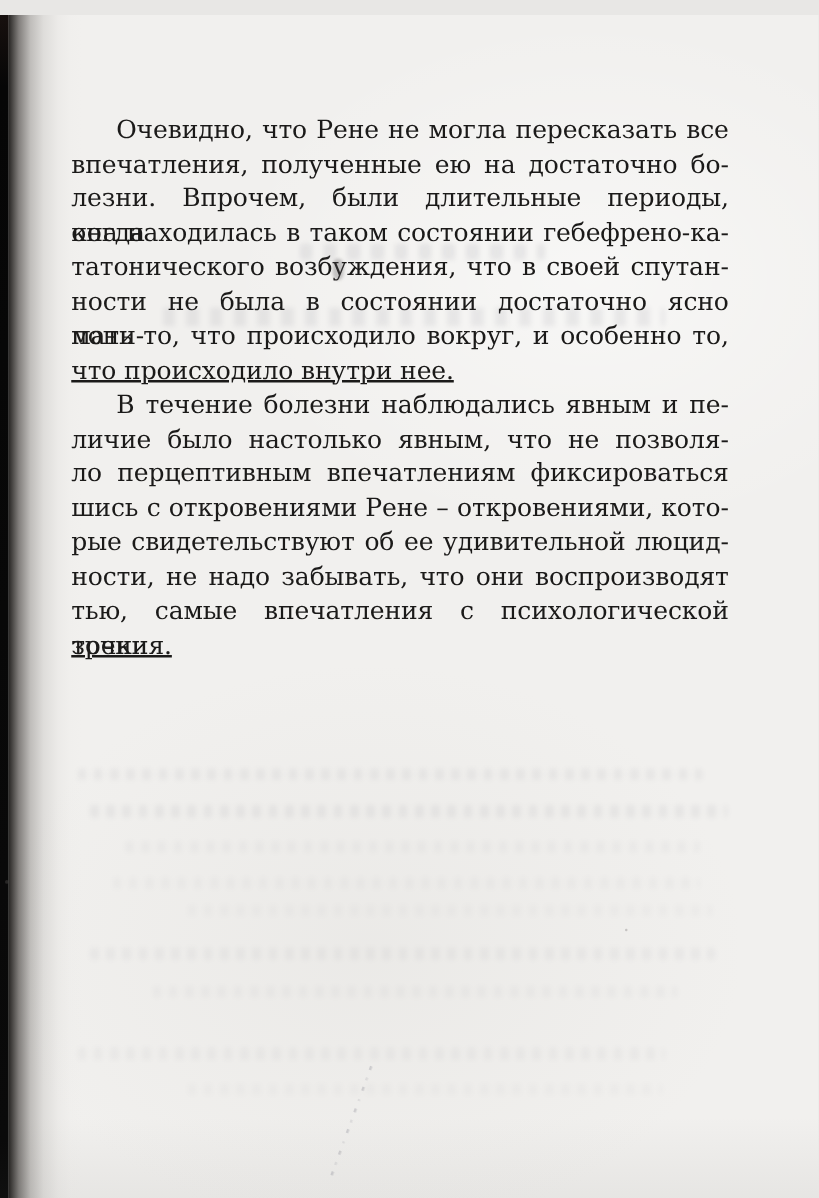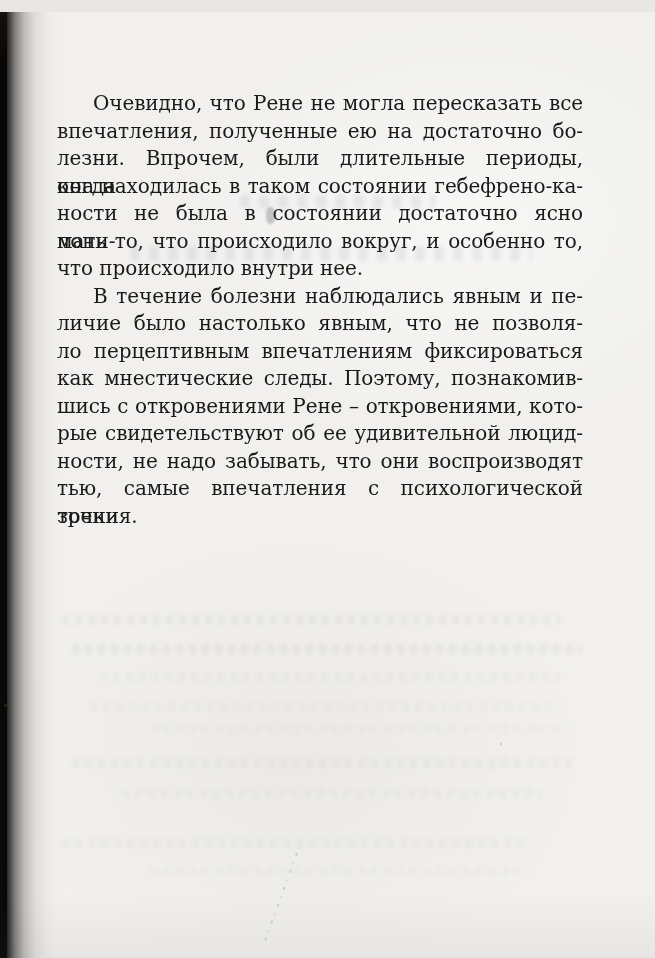--- a/index.html
+++ b/index.html
@@ -55,21 +55,21 @@
   }
   .para { margin: 0; }
   .line {
     text-align: justify;
     text-align-last: justify;
     white-space: normal;
     height: 27.5px;
     overflow: visible;
   }
   .line.first { padding-left: 36px; }
-  .line.last { text-align-last: left; }
+  .line.last { text-align-last: left; text-decoration: underline; }
 
   
   .ghost {
     position: absolute;
     background: repeating-linear-gradient(90deg,
       rgba(105,105,118,0.55) 0 7px,
       rgba(105,105,118,0) 7px 13px);
     filter: blur(2px);
     border-radius: 2px;
     pointer-events: none;
@@ -120,29 +120,29 @@
 
   <div class="edge-black"></div>
   <div class="gutter-shadow"></div>
 
   <div class="text-block">
       <div class="para">
         <div class="line first">Очевидно, что Рене не могла пересказать все</div>
         <div class="line">впечатления, полученные ею на достаточно бо-</div>
         <div class="line">лезни. Впрочем, были длительные периоды, когда</div>
         <div class="line">она находилась в таком состоянии гебефрено-ка-</div>
+        <div class="line">татонического возбуждения, что в своей спутан-</div>
         <div class="line">ности не была в состоянии достаточно ясно пони-</div>
         <div class="line">мать то, что происходило вокруг, и особенно то,</div>
         <div class="line last">что происходило внутри нее.</div>
       </div>
       <div class="para">
         <div class="line first">В течение болезни наблюдались явным и пе-</div>
         <div class="line">личие было настолько явным, что не позволя-</div>
         <div class="line">ло перцептивным впечатлениям фиксироваться</div>
-        <div class="line">как мнестические следы. Поэтому, познакомив-</div>
         <div class="line">шись с откровениями Рене – откровениями, кото-</div>
         <div class="line">рые свидетельствуют об ее удивительной люцид-</div>
         <div class="line">ности, не надо забывать, что они воспроизводят</div>
         <div class="line">тью, самые впечатления с психологической точки</div>
         <div class="line last">зрения.</div>
       </div>
     </div>
 
   <div class="ghost heading" style="left:240px; top:183px; width:196px; height:13px; opacity:0.16;"></div>
   <div class="ghost heading" style="left:130px; top:234px; width:402px; height:15px; opacity:0.15;"></div>

